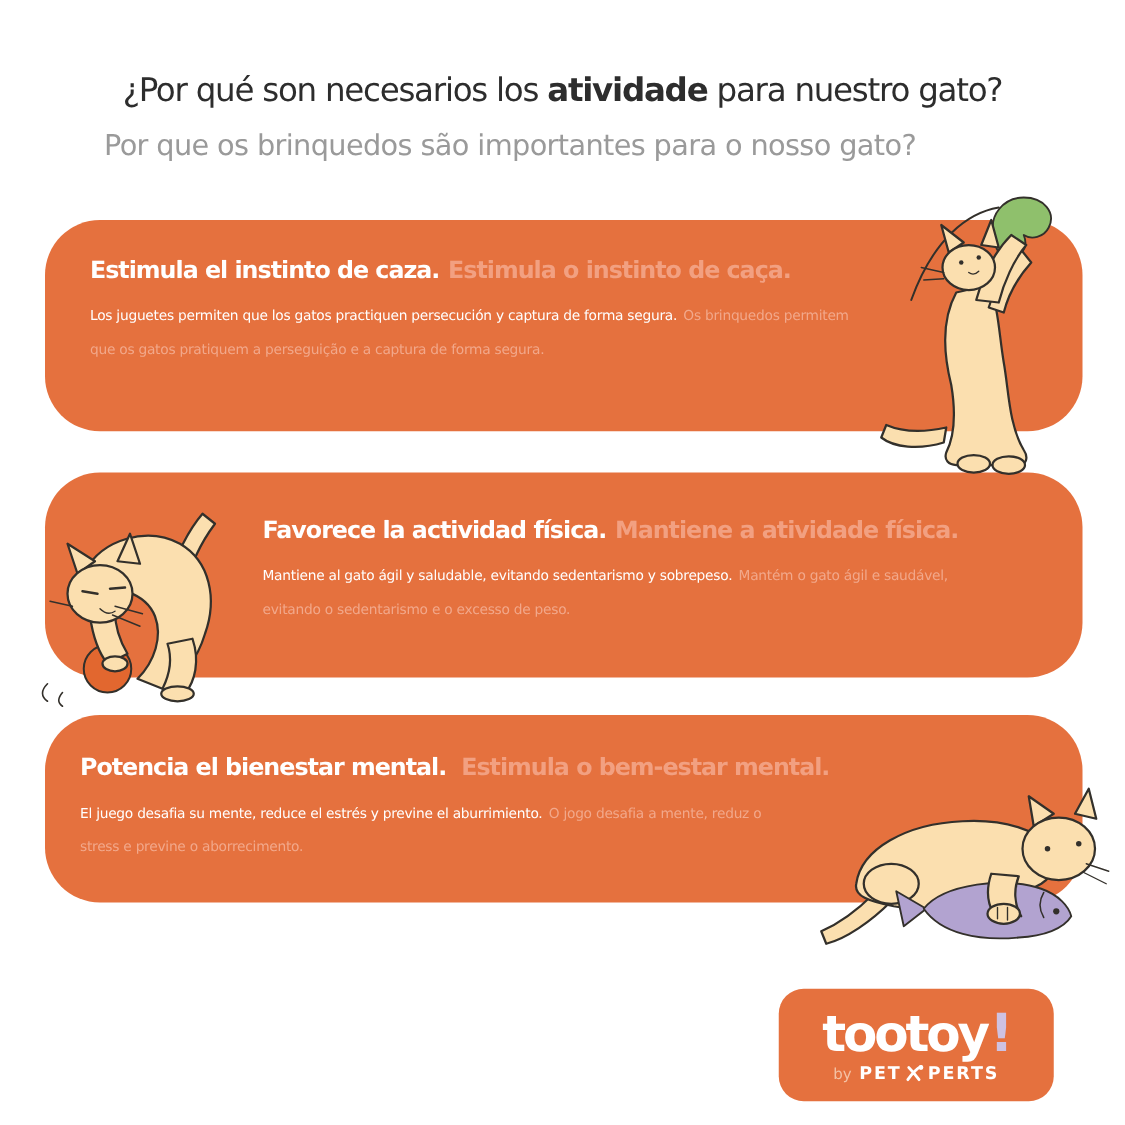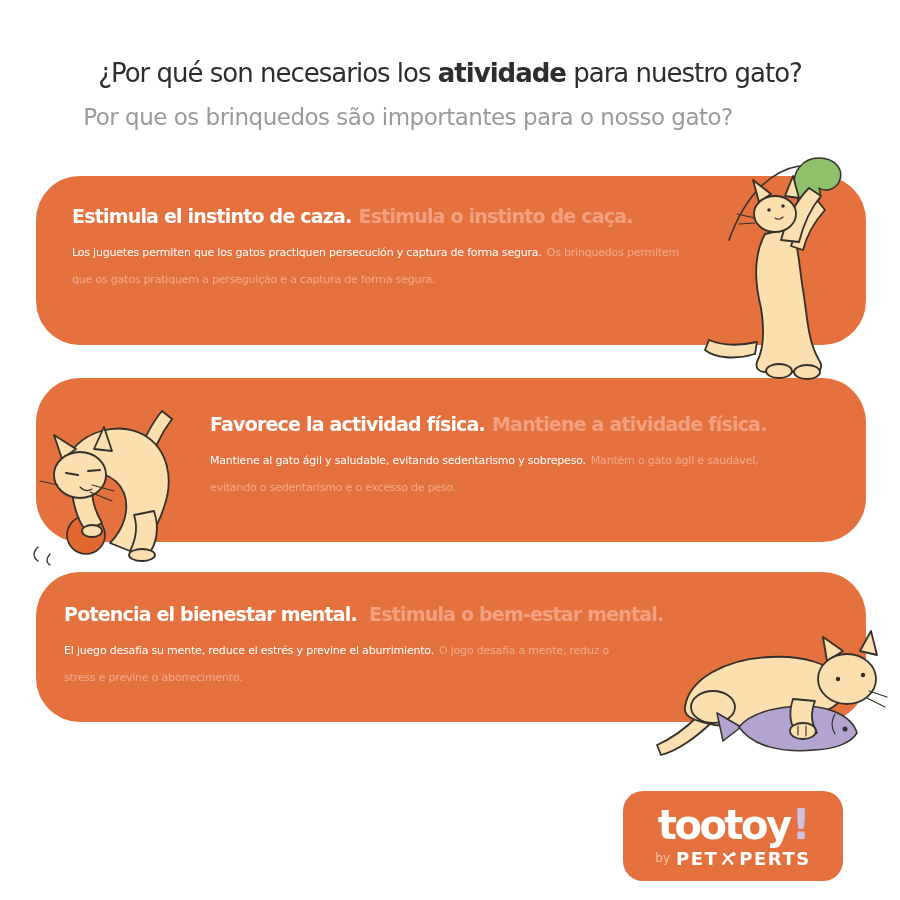--- a/index.html
+++ b/index.html
@@ -48,21 +48,21 @@
   .green-shape{fill:var(--toy-green);stroke:var(--outline);stroke-width:1.5;stroke-linejoin:round;}
   .purple-shape{fill:var(--fish-purple);stroke:var(--outline);stroke-width:1.5;stroke-linejoin:round;}
   .ball-shape{fill:var(--ball-orange);stroke:var(--outline);stroke-width:1.6;}
   .logo{position:absolute;left:623px;top:775px;width:220px;height:90px;
         background:var(--card-orange);border-radius:20px;z-index:2;
         display:flex;flex-direction:column;align-items:center;justify-content:center;margin-top:16px;}
   .logo-word{font-weight:700;font-size:40px;letter-spacing:-2.5px;color:#fff;line-height:42px;}
   .logo-excl{color:var(--lavender);font-size:42px;margin-left:2px;}
   .logo-byline{display:flex;align-items:center;gap:3px;margin-top:2px;}
   .logo-by{font-size:12px;color:var(--logo-by);margin-right:3px;}
-  .logo-owner{font-size:18px;font-weight:700;color:#fff;letter-spacing:1.5px;}
+  .logo-owner{font-size:14px;font-weight:700;color:#fff;letter-spacing:1.5px;}
   .x-glyph{width:15px;height:15px;display:inline-block;vertical-align:-2px;}
 </style>
 </head>
 <body>
 
 <div class="page">
 
   <div class="title"><span>¿Por qué son necesarios los </span><b>atividade</b><span> para nuestro gato?</span></div>
   <div class="subtitle">Por que os brinquedos são importantes para o nosso gato?</div>
 

